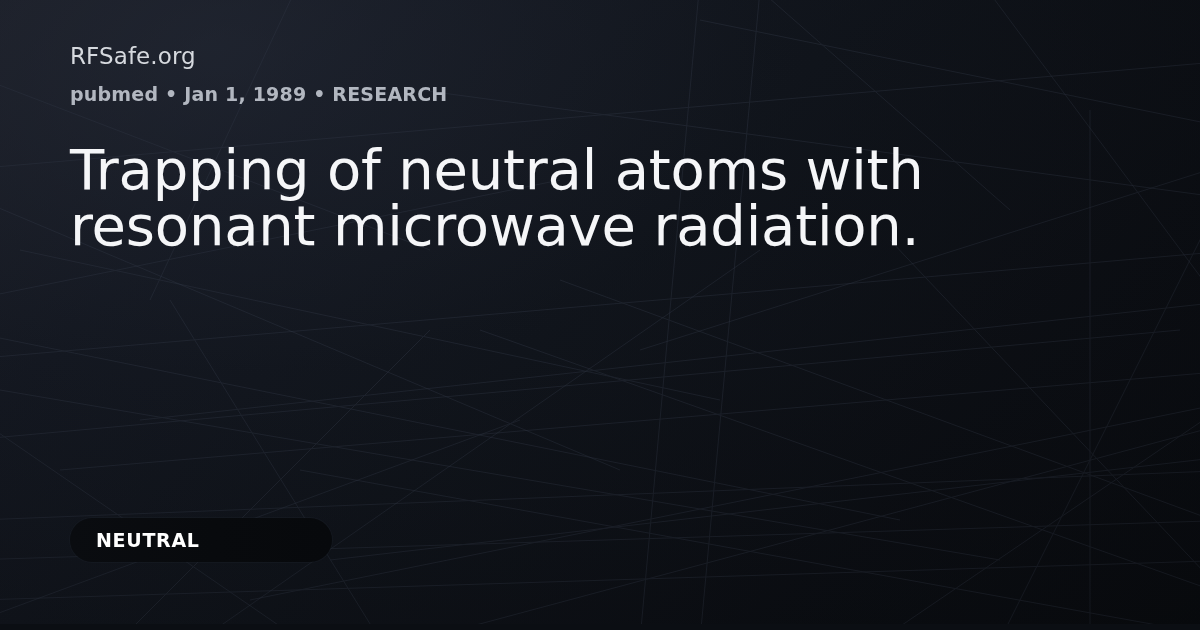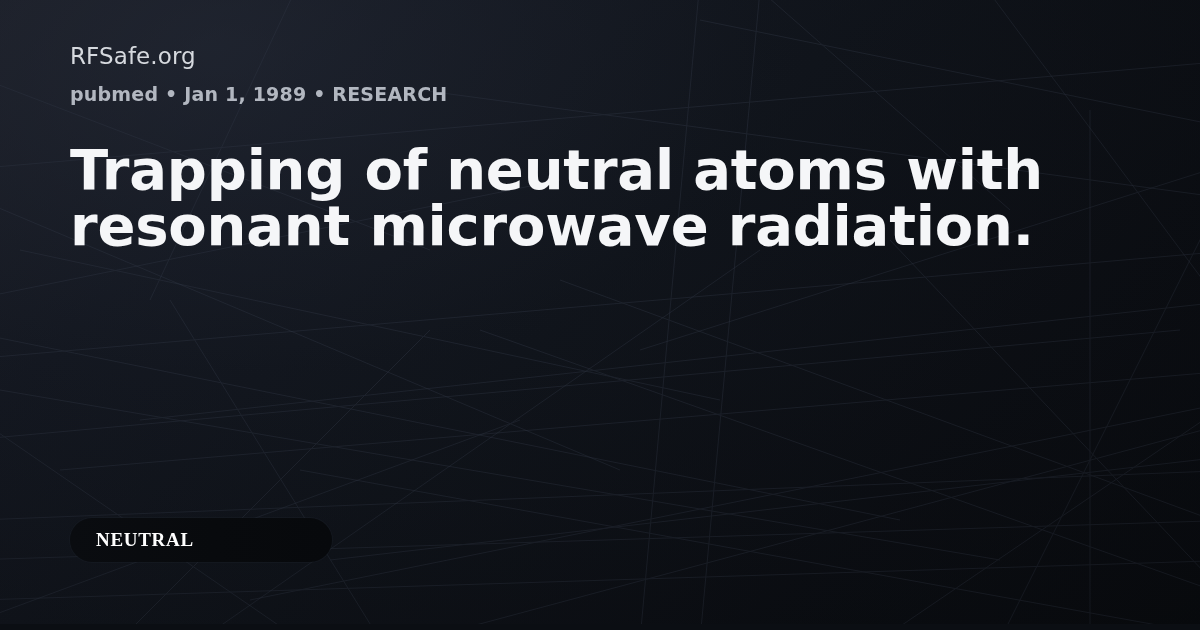--- a/index.html
+++ b/index.html
@@ -63,21 +63,21 @@
   }
 
   #title {
     position: absolute;
     left: 70px;
     top: 142px;
     width: 1060px;
     margin: 0;
     font-size: 56px;
     line-height: 56px;
-    font-weight: 700;
+    font-weight: 400;
     color: #f5f6f8;
     letter-spacing: -0.2px;
   }
 
   #badge {
     position: absolute;
     left: 70px;
     top: 518px;
     height: 44px;
     min-width: 262px;
@@ -89,21 +89,20 @@
     background: linear-gradient(90deg, #0a0c10 0%, #080a0d 55%, #07090c 100%);
     box-shadow: 0 0 0 1px rgba(30,34,44,0.35);
   }
 
   #badge-label {
     font-size: 19px;
     font-weight: 700;
     color: #ffffff;
     letter-spacing: 0.7px;
     white-space: nowrap;
-    font-family: Liberation Serif, serif;
   }
 </style>
 </head>
 <body>
 
 <div id="og-card">
 
   <svg id="line-texture" viewBox="0 0 1200 630" preserveAspectRatio="none" aria-hidden="true">
     <g stroke="#2b313e" stroke-width="1" fill="none" opacity="0.55">
       <path d="M -40 70 L 430 250"></path>

